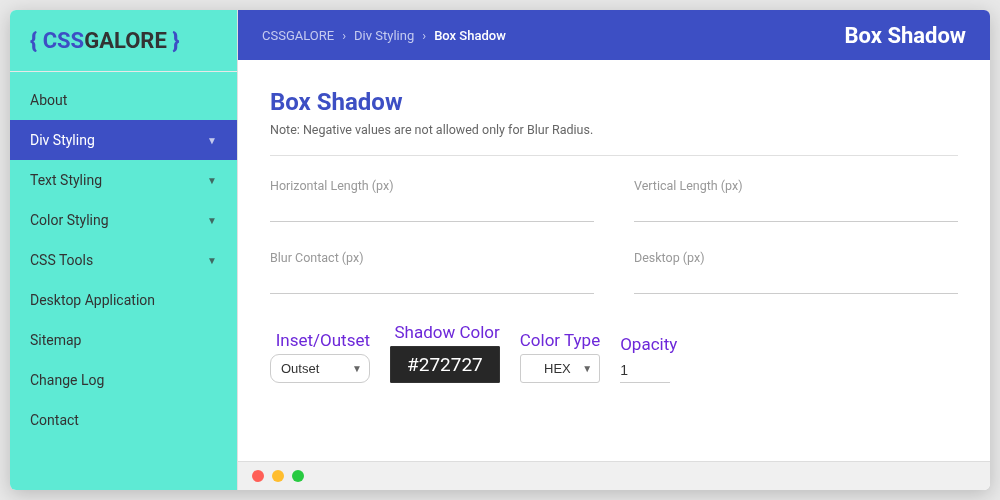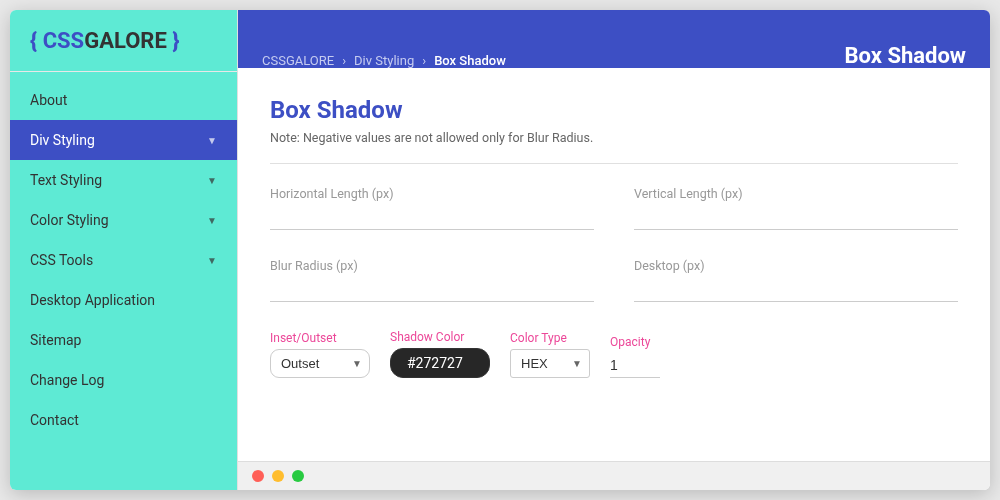--- a/index.html
+++ b/index.html
@@ -71,24 +71,24 @@
       color: #fff;
     }
     .nav-item .chevron {
       font-size: 10px;
       opacity: 0.7;
     }
     
     .top-header {
       background: #3d4fc4;
       display: flex;
-      align-items: flex-end;
+      align-items: center;
       justify-content: space-between;
       padding: 0 24px;
-      height: 58px;
+      height: 50px;
       color: #fff;
     }
     .breadcrumb {
       display: flex;
       align-items: center;
       gap: 8px;
       font-size: 13px;
       color: #c5cbf0;
     }
     .breadcrumb .sep {
@@ -157,23 +157,24 @@
     .form-row-bottom {
       display: flex;
       gap: 20px;
       align-items: flex-end;
     }
     .form-group-sm {
       display: flex;
       flex-direction: column;
     }
     .form-group-sm label {
-      font-size: 12px;
-      color: #ec4899;
+      font-size: 17px;
+      color: #6d28d9;
       margin-bottom: 4px;
+      text-align: right;
     }
     .select-wrapper {
       position: relative;
       display: inline-flex;
       align-items: center;
     }
     .select-wrapper select {
       appearance: none;
       border: 1px solid #ccc;
       border-radius: 3px;
@@ -188,22 +189,22 @@
       position: absolute;
       right: 8px;
       pointer-events: none;
       font-size: 10px;
       color: #666;
     }
     .color-swatch {
       background: #272727;
       color: #fff;
       padding: 6px 16px;
-      font-size: 14px;
-      border-radius: 13px;
+      font-size: 19px;
+      border-radius: 1px;
       min-width: 100px;
       border: 1px solid #333;
     }
     .opacity-input {
       border: none;
       border-bottom: 1px solid #ccc;
       width: 50px;
       padding: 4px 0;
       font-size: 14px;
       color: #333;
@@ -297,21 +298,21 @@
             <input type="text" class="form-input" value="" style="">
           </div>
           <div class="form-group">
             <label>Vertical Length (px)</label>
             <input type="text" class="form-input" value="" style="">
           </div>
         </div>
 
         <div class="form-row">
           <div class="form-group">
-            <label>Blur Radius (px)</label>
+            <label>Blur Contact (px)</label>
             <input type="text" class="form-input" value="" style="">
           </div>
           <div class="form-group">
             <label>Desktop (px)</label>
             <input type="text" class="form-input" value="" style="">
           </div>
         </div>
 
         <div class="form-row-bottom">
 
@@ -329,21 +330,21 @@
           <div class="form-group-sm">
             <label>Shadow Color</label>
             <div class="color-swatch">
               <span>#272727</span>
             </div>
           </div>
 
           <div class="form-group-sm">
             <label>Color Type</label>
             <div class="select-wrapper">
-              <select style="min-width:80px;">
+              <select style="min-width:80px;text-align:right;">
                 <option>HEX</option>
                 <option>RGB</option>
                 <option>HSL</option>
               </select>
               <span class="sel-arrow">▼</span>
             </div>
           </div>
 
           <div class="form-group-sm">
             <label>Opacity</label>

